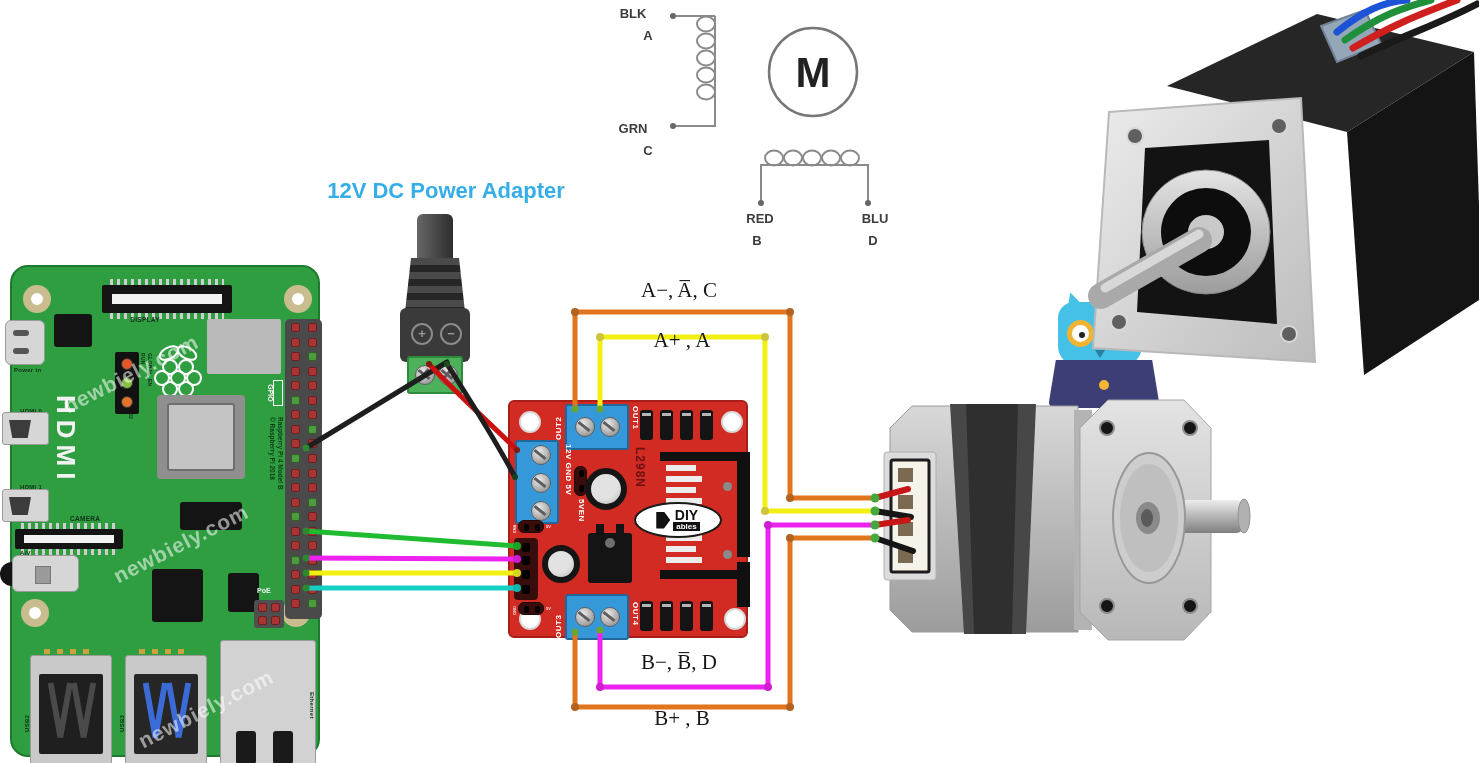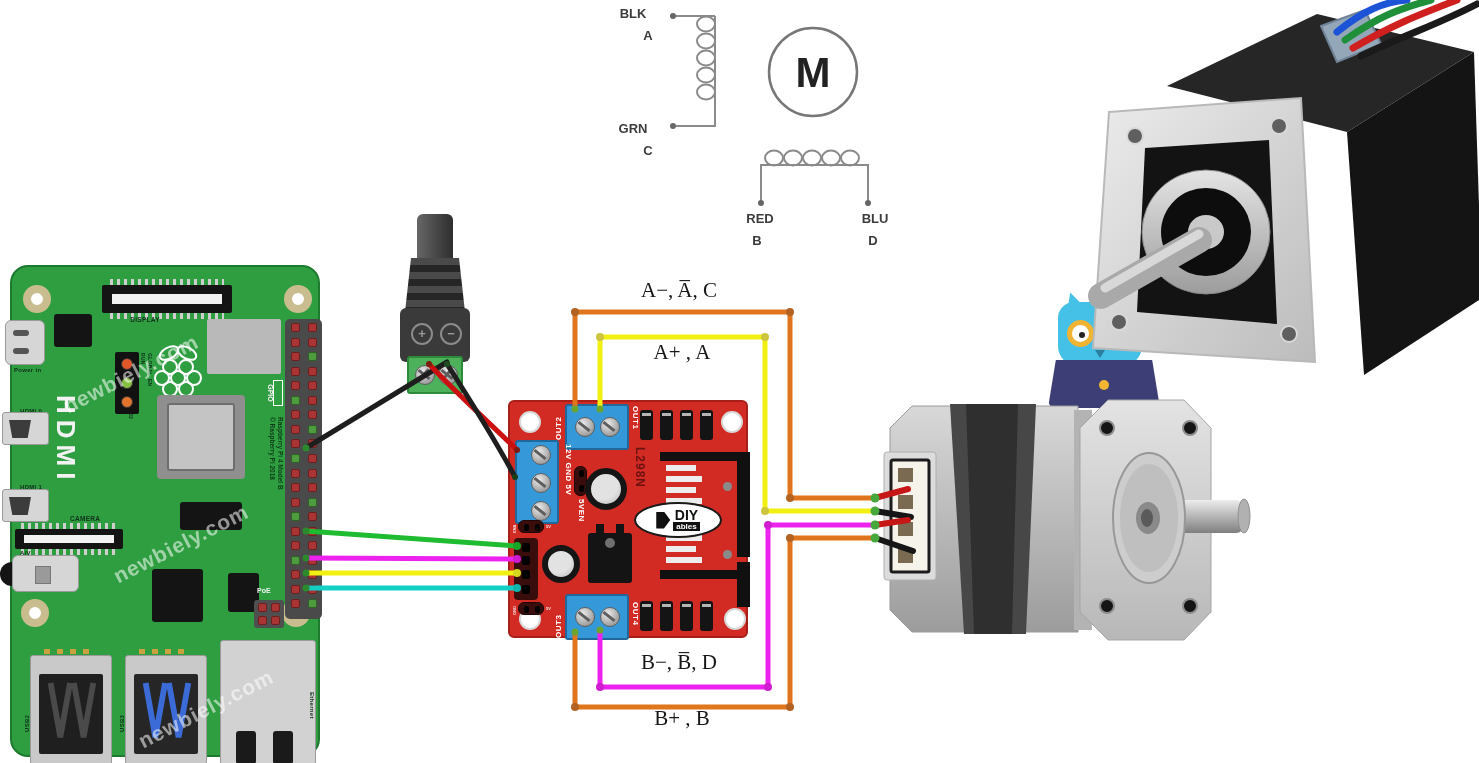--- a/index.html
+++ b/index.html
@@ -134,20 +134,21 @@
       <circle cx="240" cy="334" r="8" fill="#5f5f5f" stroke="#d8d8d8" stroke-width="2"></circle>
       <circle cx="70" cy="322" r="8" fill="#5f5f5f" stroke="#d8d8d8" stroke-width="2"></circle>
     </g>
     <ellipse cx="157" cy="232" rx="64" ry="62" fill="url(#gDisc)" stroke="#888"></ellipse>
     <ellipse cx="157" cy="232" rx="45" ry="44" fill="#0d0d0d"></ellipse>
     <ellipse cx="157" cy="232" rx="18" ry="17" fill="#c9c9c9"></ellipse>
     <path d="M150,240 L52,296" stroke="#a9a9a9" stroke-width="26" stroke-linecap="round" fill="none"></path>
     <path d="M150,234 L56,288" stroke="#d8d8d8" stroke-width="9" stroke-linecap="round" fill="none"></path>
   </svg>
 
+  <div class="abs" style="left:315px;top:178px;width:262px;text-align:center;font-size:22px;font-weight:bold;color:#35aee8">12V DC Power Adapter</div>
 
   <div class="dcjack">
     <div class="abs" style="left:19px;top:2px;width:36px;height:48px;background:linear-gradient(90deg,#666,#2e2e2e);border-radius:6px 6px 2px 2px"></div>
     <div class="abs" style="left:7px;top:46px;width:60px;height:54px;clip-path:polygon(10% 0,90% 0,100% 100%,0 100%);background:repeating-linear-gradient(180deg,#4a4a4a 0 7px,#262626 7px 14px)"></div>
     <div class="abs" style="left:2px;top:96px;width:70px;height:54px;background:#3a3a3a;border-radius:6px">
       <div class="pol" style="left:11px;top:15px">+</div>
       <div class="pol" style="left:40px;top:15px">−</div>
     </div>
     <div class="abs" style="left:9px;top:144px;width:56px;height:38px;background:#4db05a;border:2px solid #2e8b3a;border-radius:3px">
       <div class="screw screwx" style="left:6px;top:7px"></div>
@@ -516,17 +517,17 @@
       <circle cx="517" cy="573" r="4" fill="#d6d61e"></circle>
         <circle cx="517" cy="588" r="4" fill="#10b5ab"></circle>
       <circle cx="429" cy="364" r="3" fill="#7d1c10"></circle>
         <circle cx="447" cy="364" r="3" fill="#1f4d1f"></circle>
       <circle cx="517" cy="450" r="3" fill="#7d1c10"></circle>
         <circle cx="515" cy="477" r="3" fill="#163f16"></circle>
     </g>
   </svg>
 
   <div class="pairlbl" style="left:599px;top:278px">A−, A̅, C</div>
-  <div class="pairlbl" style="left:602px;top:340px">A+ , A</div>
+  <div class="pairlbl" style="left:602px;top:328px">A+ , A</div>
   <div class="pairlbl" style="left:599px;top:650px">B−, B̅, D</div>
   <div class="pairlbl" style="left:602px;top:706px">B+ , B</div>
 
 </div>
 
 </body></html>

